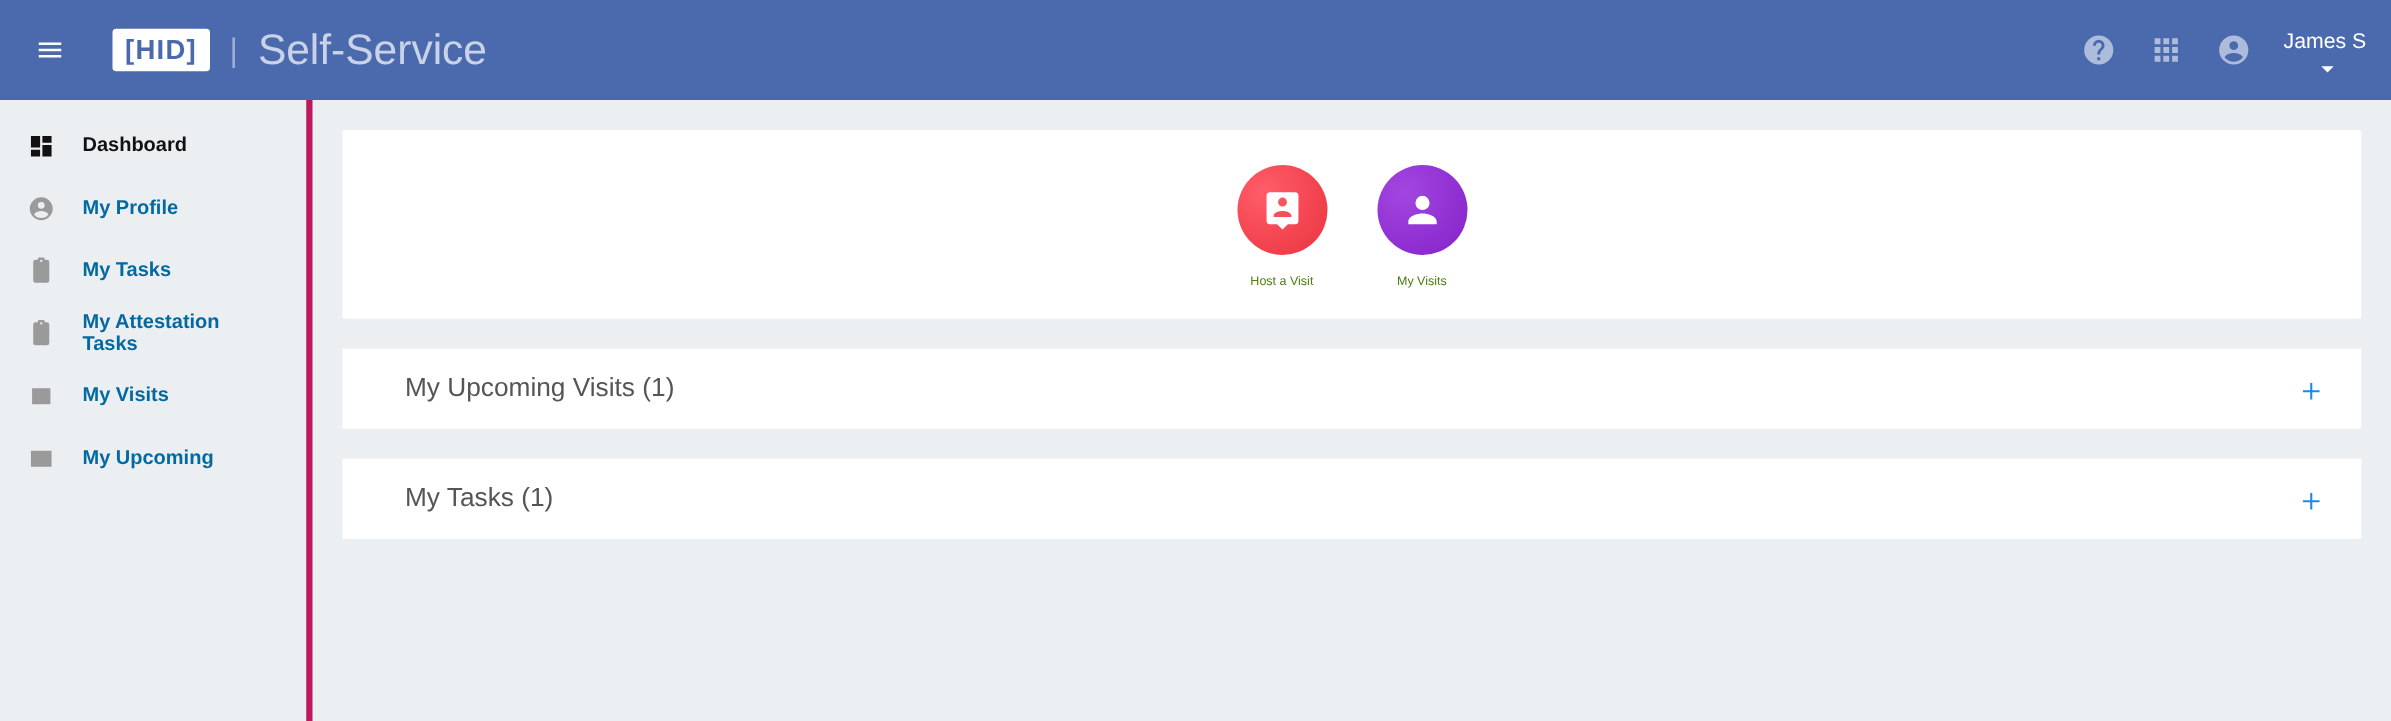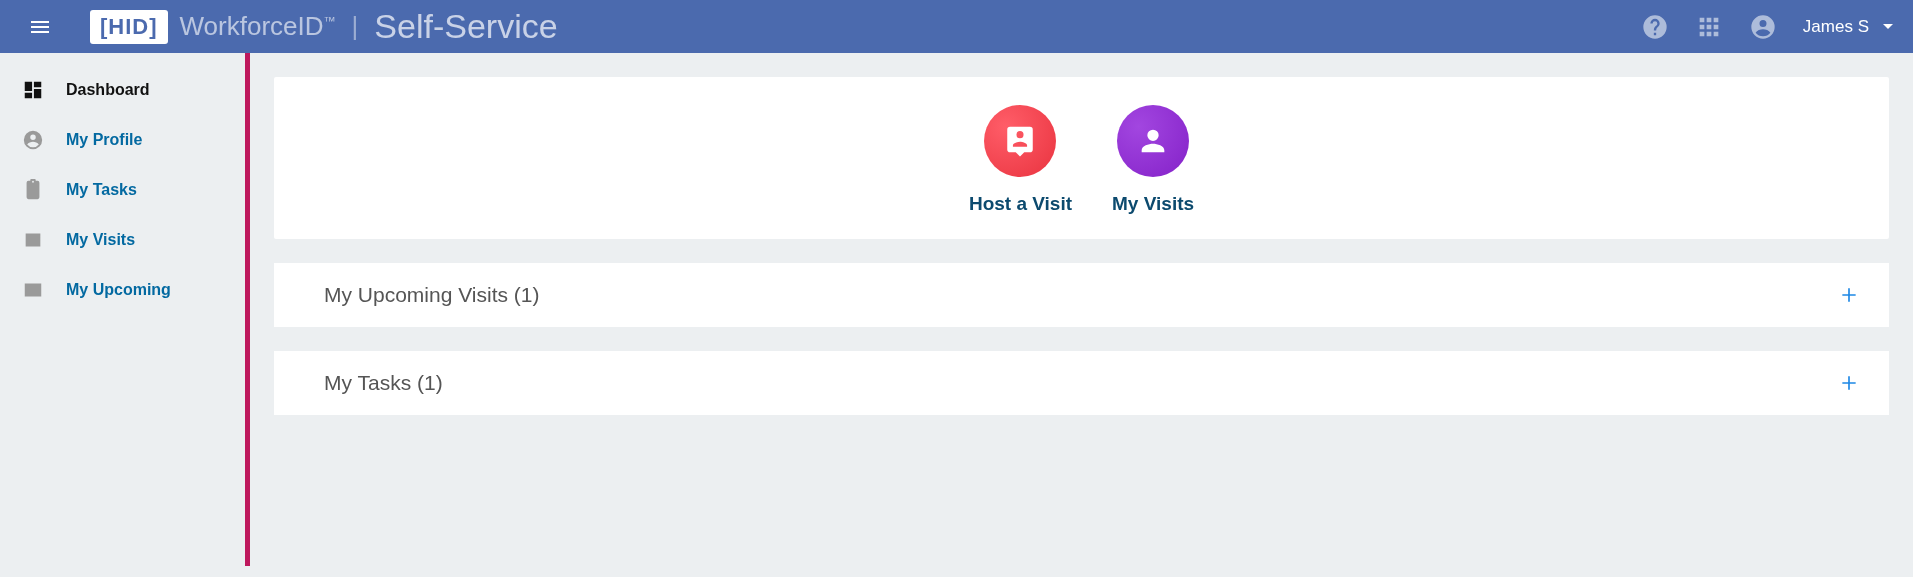--- a/index.html
+++ b/index.html
@@ -7,21 +7,21 @@
     font-family: "Helvetica Neue", Arial, sans-serif;
     background: #eceff1;
     color: #333;
     width: 1913px;
     height: 577px;
     overflow: hidden;
   }
 
   
   .header {
-    height: 53px;
+    height: 80px;
     background: #4b6aae;
     display: flex;
     align-items: center;
     padding: 0 20px;
     color: #fff;
   }
   .menu-btn {
     width: 40px;
     height: 40px;
     display: flex;
@@ -74,20 +74,21 @@
     fill: rgba(255,255,255,0.55);
     cursor: pointer;
   }
   .user-area {
     display: flex;
     align-items: center;
     gap: 10px;
     cursor: pointer;
     color: #fff;
     font-size: 17px;
+    flex-direction: column;
   }
   .caret-down {
     width: 0; height: 0;
     border-left: 5px solid transparent;
     border-right: 5px solid transparent;
     border-top: 5px solid #fff;
     display: inline-block;
     margin-left: 4px;
   }
 
@@ -150,26 +151,26 @@
   .action-circle {
     width: 72px; height: 72px;
     border-radius: 50%;
     display: flex;
     align-items: center;
     justify-content: center;
   }
   .action-circle svg { fill: #fff; width: 34px; height: 34px; }
   .grad-red { background: radial-gradient(circle at 30% 30%, #ff5d68, #e9333f); }
   .grad-purple { background: radial-gradient(circle at 30% 30%, #a246e0, #8421c8); }
-  .action-label { font-size: 19px; color: #0c4a6e; font-weight: bold; }
+  .action-label { font-size: 10px; color: #4d7c0f; }
 
   .panel {
     background: #fff;
     display: flex;
-    align-items: center;
+    align-items: flex-end;
     justify-content: space-between;
     padding: 20px 30px 20px 50px;
     cursor: pointer;
   }
   .panel-title {
     font-size: 21px;
     color: #555;
     font-weight: 400;
   }
   .plus-icon { width: 20px; height: 20px; fill: #1e88e5; }
@@ -180,21 +181,20 @@
 <div class="header">
   <div class="menu-btn">
     <svg viewBox="0 0 24 24" width="24" height="24">
         <path d="M3 6h18v2H3zM3 11h18v2H3zM3 16h18v2H3z"></path>
       </svg>
   </div>
   <div class="logo">
     <span class="logo-box">
       <span>[HID]</span>
     </span>
-    <span class="brand-text"><span>WorkforceID</span><span class="brand-tm">™</span></span>
   </div>
   <span class="divider">|</span>
   <span class="subtitle">Self-Service</span>
 
   <div class="header-right">
     <svg class="hdr-icon" viewBox="0 0 24 24">
         <path d="M12 2a10 10 0 1 0 10 10A10 10 0 0 0 12 2zm1 17h-2v-2h2zm2.07-7.75-.9.92A3.4 3.4 0 0 0 13 15h-2v-.5a4 4 0 0 1 1.17-2.83l1.24-1.26a1.95 1.95 0 0 0 .59-1.41 2 2 0 0 0-4 0H8a4 4 0 0 1 8 0 3.18 3.18 0 0 1-.93 2.25z"></path>
       </svg>
     <svg class="hdr-icon" viewBox="0 0 24 24">
         <path d="M4 4h4v4H4zM10 4h4v4h-4zM16 4h4v4h-4zM4 10h4v4H4zM10 10h4v4h-4zM16 10h4v4h-4zM4 16h4v4H4zM10 16h4v4h-4zM16 16h4v4h-4z"></path>
@@ -222,20 +222,26 @@
       <svg class="sb-icon" viewBox="0 0 24 24">
           <path d="M12 2a10 10 0 1 0 10 10A10 10 0 0 0 12 2zm0 4a3 3 0 1 1-3 3 3 3 0 0 1 3-3zm0 14a8 8 0 0 1-6.32-3.08C6.71 14.91 9.89 14 12 14s5.29.91 6.32 2.92A8 8 0 0 1 12 20z"></path>
         </svg>
       <span>My Profile</span>
     </div>
     <div class="sidebar-item">
       <svg class="sb-icon" viewBox="0 0 24 24">
           <path d="M17 2h-2a3 3 0 0 0-6 0H7a2 2 0 0 0-2 2v16a2 2 0 0 0 2 2h10a2 2 0 0 0 2-2V4a2 2 0 0 0-2-2zm-5 0a1 1 0 1 1-1 1 1 1 0 0 1 1-1z"></path>
         </svg>
       <span>My Tasks</span>
+    </div>
+    <div class="sidebar-item">
+      <svg class="sb-icon" viewBox="0 0 24 24">
+          <path d="M17 2h-2a3 3 0 0 0-6 0H7a2 2 0 0 0-2 2v16a2 2 0 0 0 2 2h10a2 2 0 0 0 2-2V4a2 2 0 0 0-2-2zm-5 0a1 1 0 1 1-1 1 1 1 0 0 1 1-1z"></path>
+        </svg>
+      <span>My Attestation Tasks</span>
     </div>
     <div class="sidebar-item">
       <svg class="sb-icon" viewBox="0 0 24 24">
           <path d="M4 5h16v14H4zM8 8a2 2 0 1 1-2 2 2 2 0 0 1 2-2zm-3 9c0-2 2-3 3-3s3 1 3 3zm8-6h6v2h-6zm0 4h6v2h-6z"></path>
         </svg>
       <span>My Visits</span>
     </div>
     <div class="sidebar-item">
       <svg class="sb-icon" viewBox="0 0 24 24">
           <path d="M3 5h18v14H3zM8 8a2 2 0 1 1-2 2 2 2 0 0 1 2-2zm-3 9c0-2 2-3 3-3s3 1 3 3zm8-7h6v2h-6zm0 4h6v2h-6z"></path>

